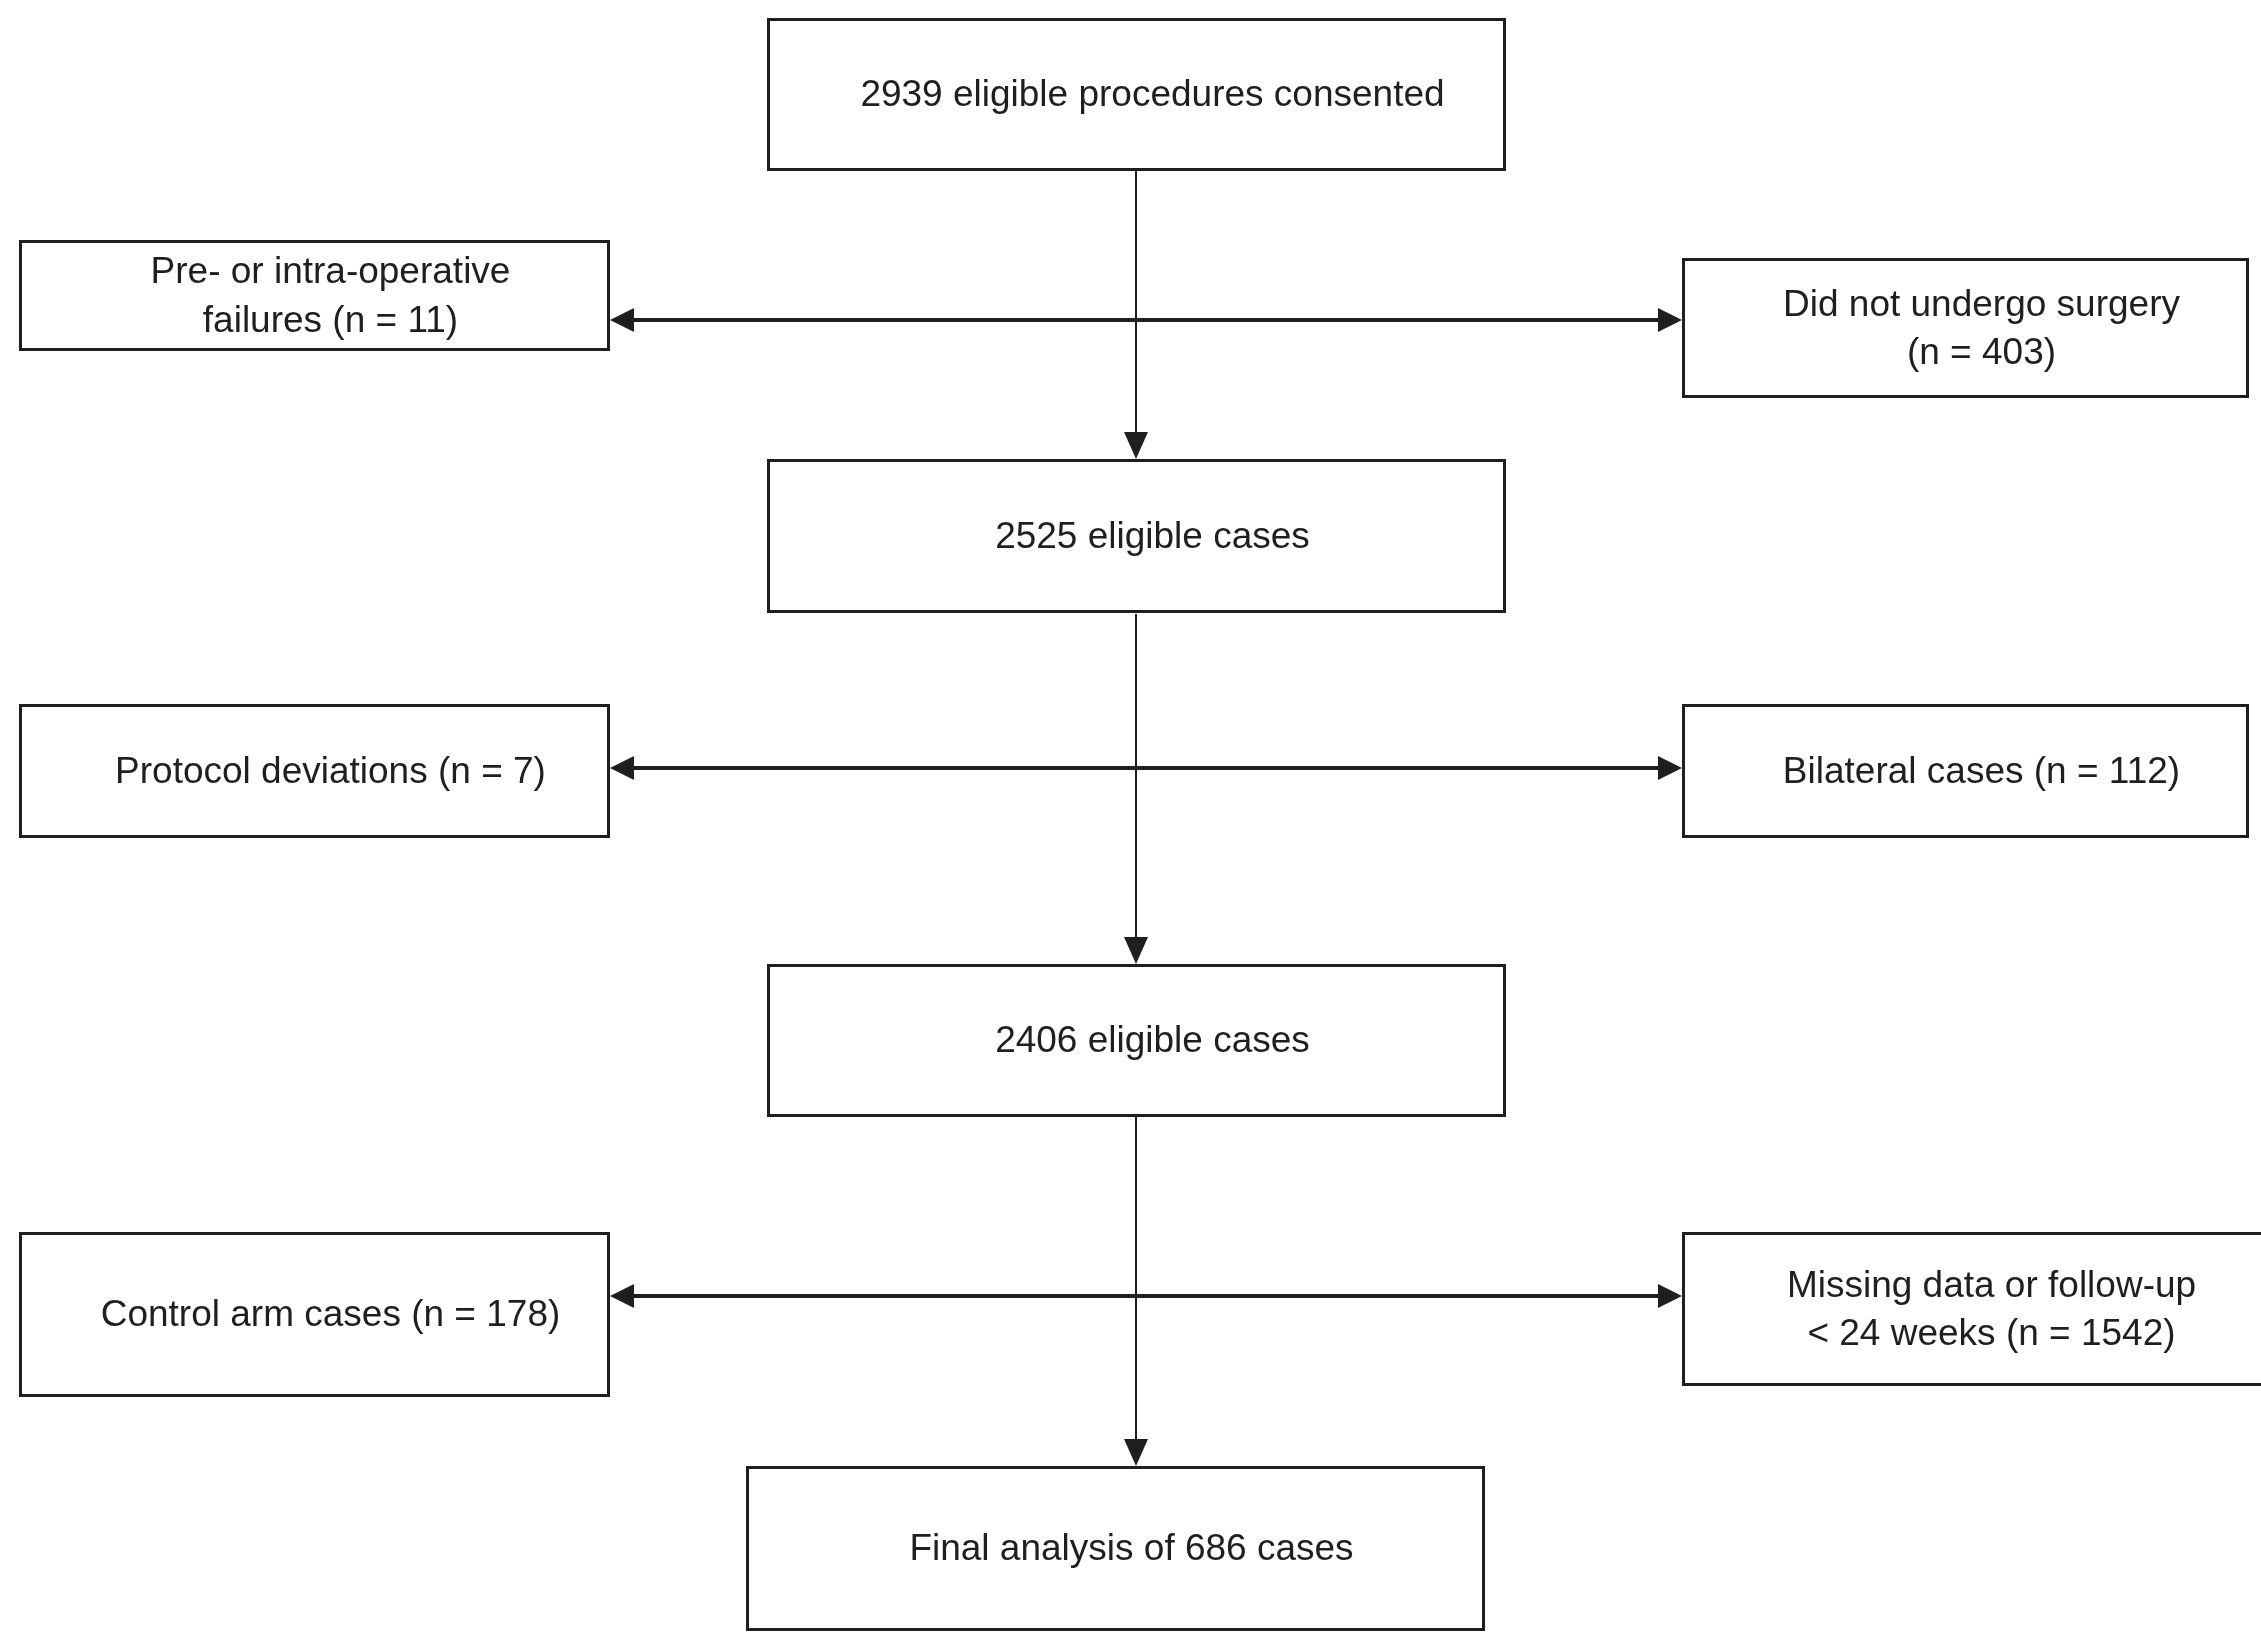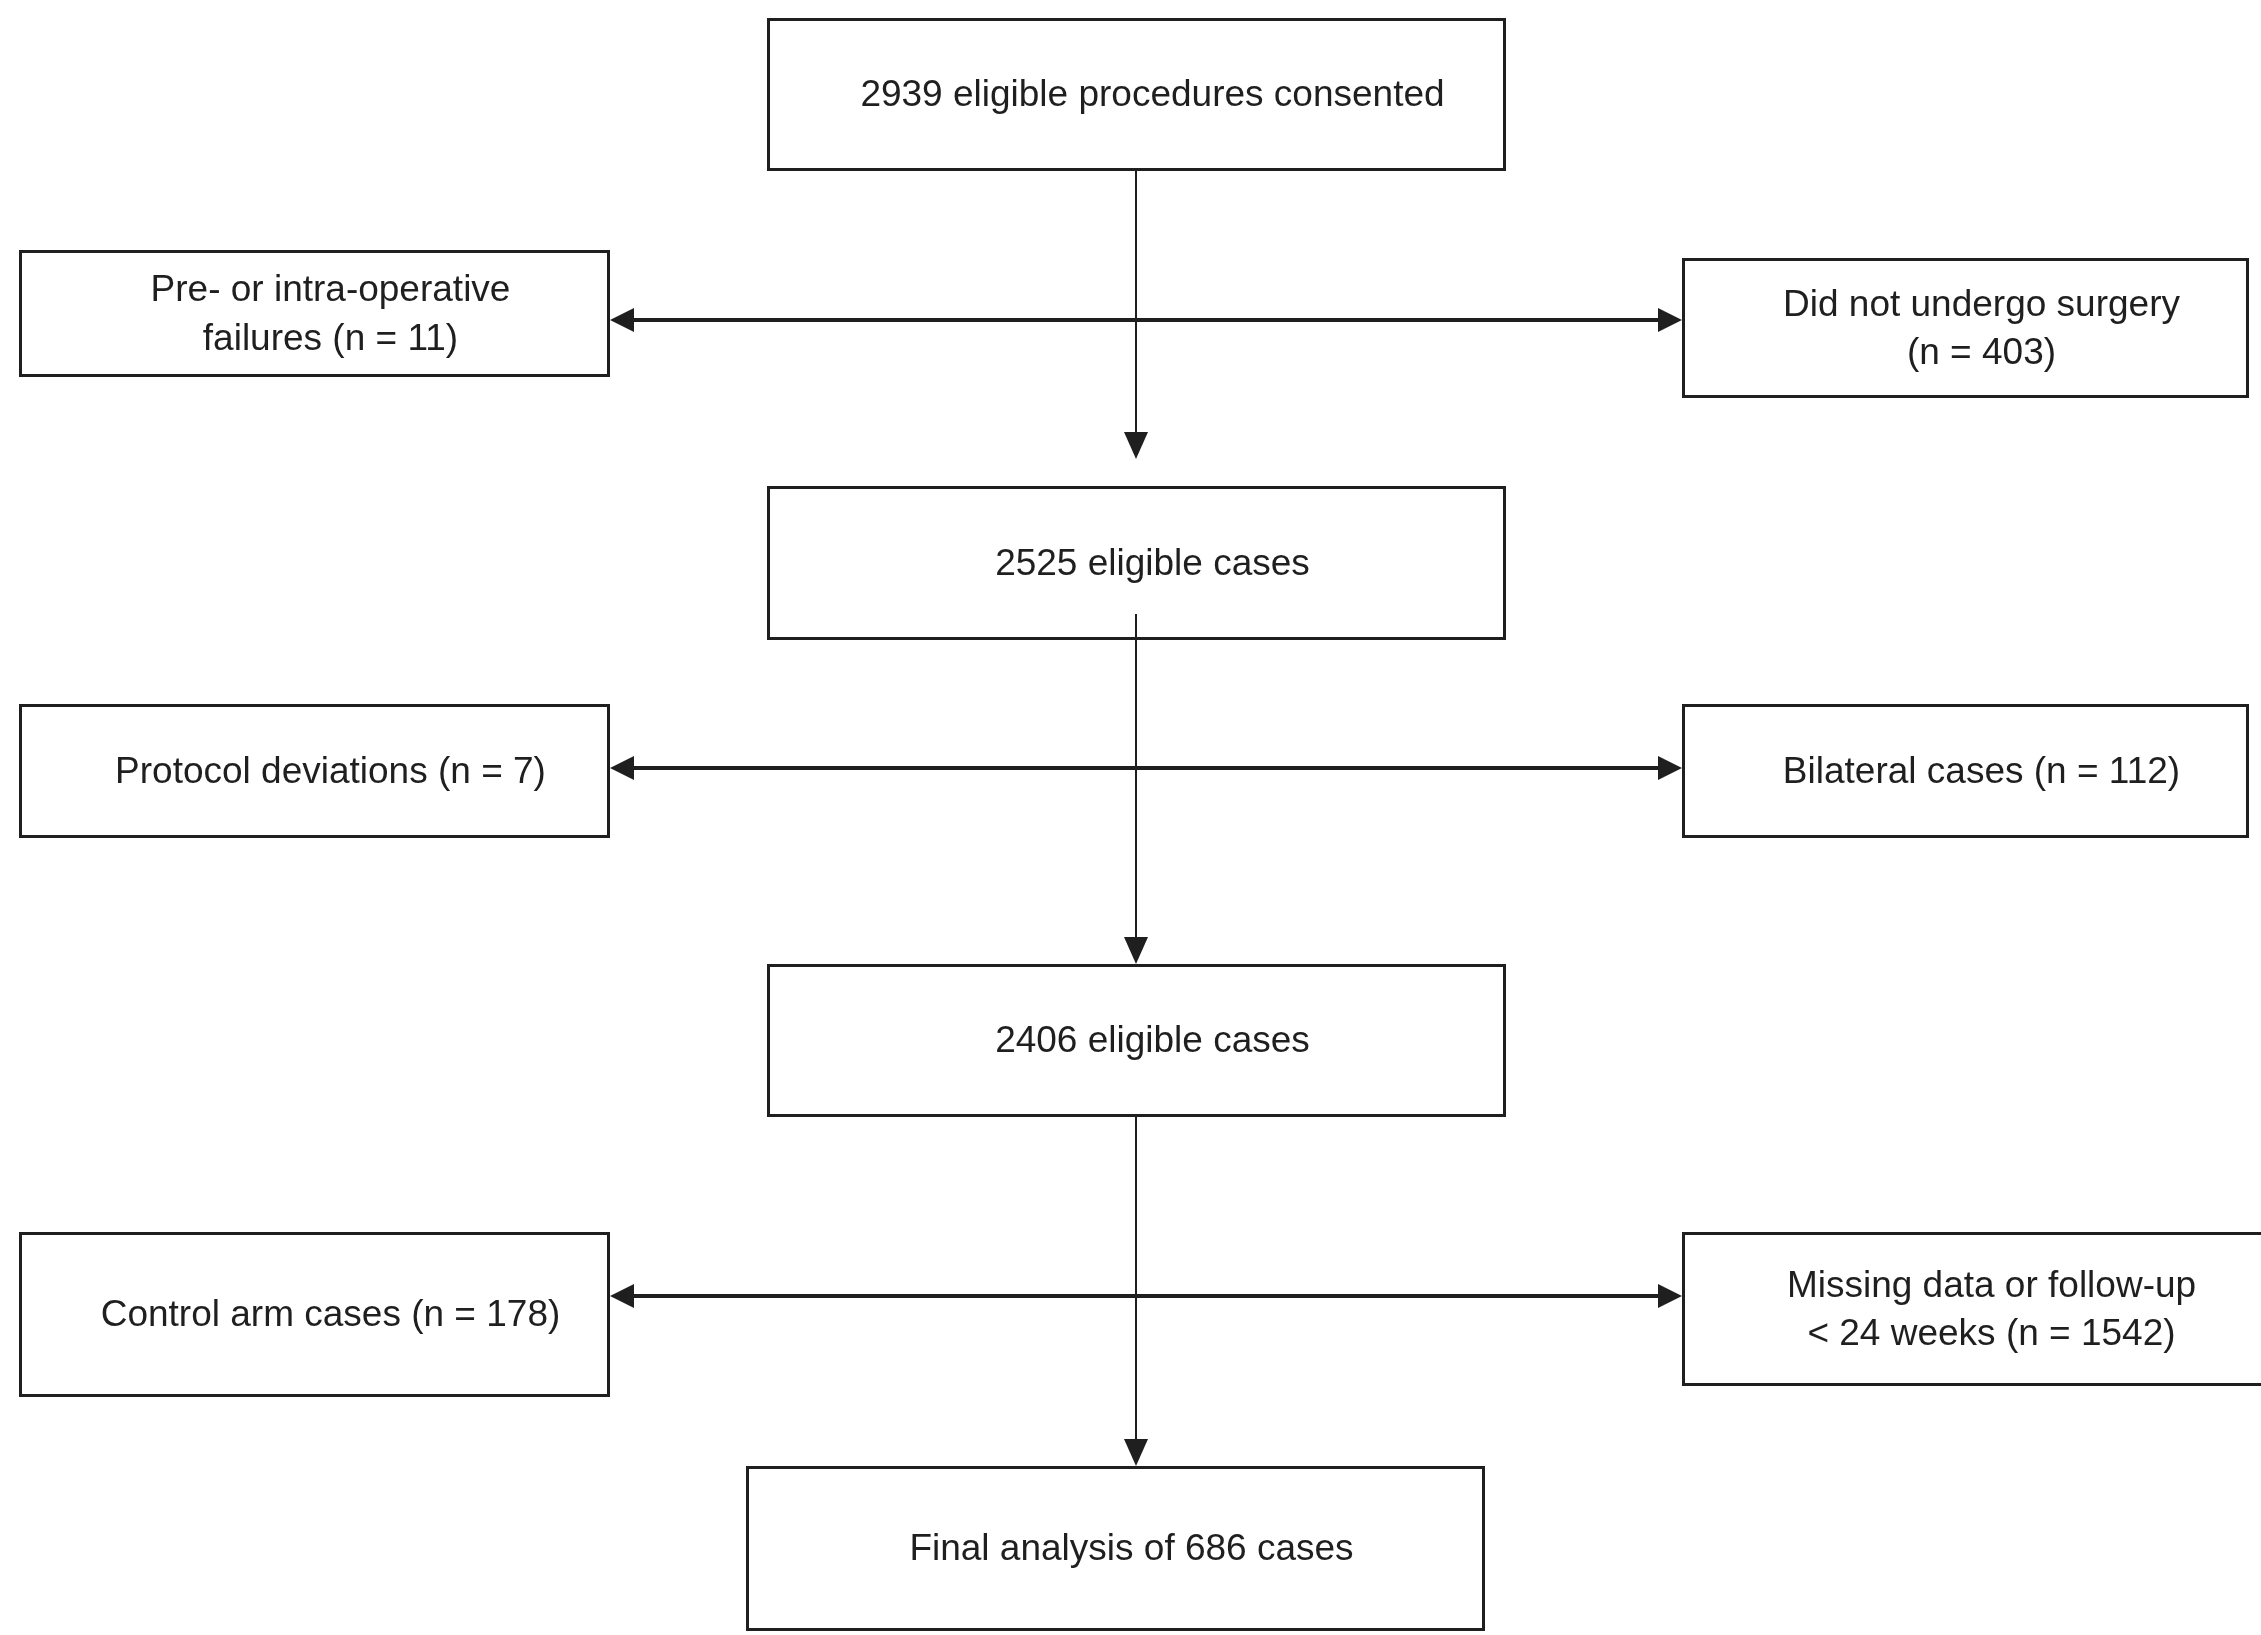--- a/index.html
+++ b/index.html
@@ -69,33 +69,33 @@
 </style>
 </head>
 <body>
 
 <div class="canvas">
 
   <div class="box" style="left:767px;top:17.5px;width:739px;height:153px">
     <span class="ln">2939 eligible procedures consented</span>
   </div>
 
-  <div class="box" style="left:767px;top:486px;width:739px;height:154px">
+  <div class="box" style="left:767px;top:459px;width:739px;height:154px">
     <span class="ln">2525 eligible cases</span>
   </div>
 
   <div class="box" style="left:767px;top:964px;width:739px;height:153px">
     <span class="ln">2406 eligible cases</span>
   </div>
 
   <div class="box" style="left:746px;top:1466px;width:739px;height:165px">
     <span class="ln">Final analysis of 686 cases</span>
   </div>
 
-  <div class="box" style="left:19px;top:250px;width:591px;height:127px">
+  <div class="box" style="left:19px;top:240px;width:591px;height:111px">
     <span class="ln">Pre- or intra-operative</span>
     <span class="ln">failures (n = 11)</span>
   </div>
 
   <div class="box" style="left:19px;top:704px;width:591px;height:134px">
     <span class="ln">Protocol deviations (n = 7)</span>
   </div>
 
   <div class="box" style="left:19px;top:1232px;width:591px;height:165px">
     <span class="ln">Control arm cases (n = 178)</span>

